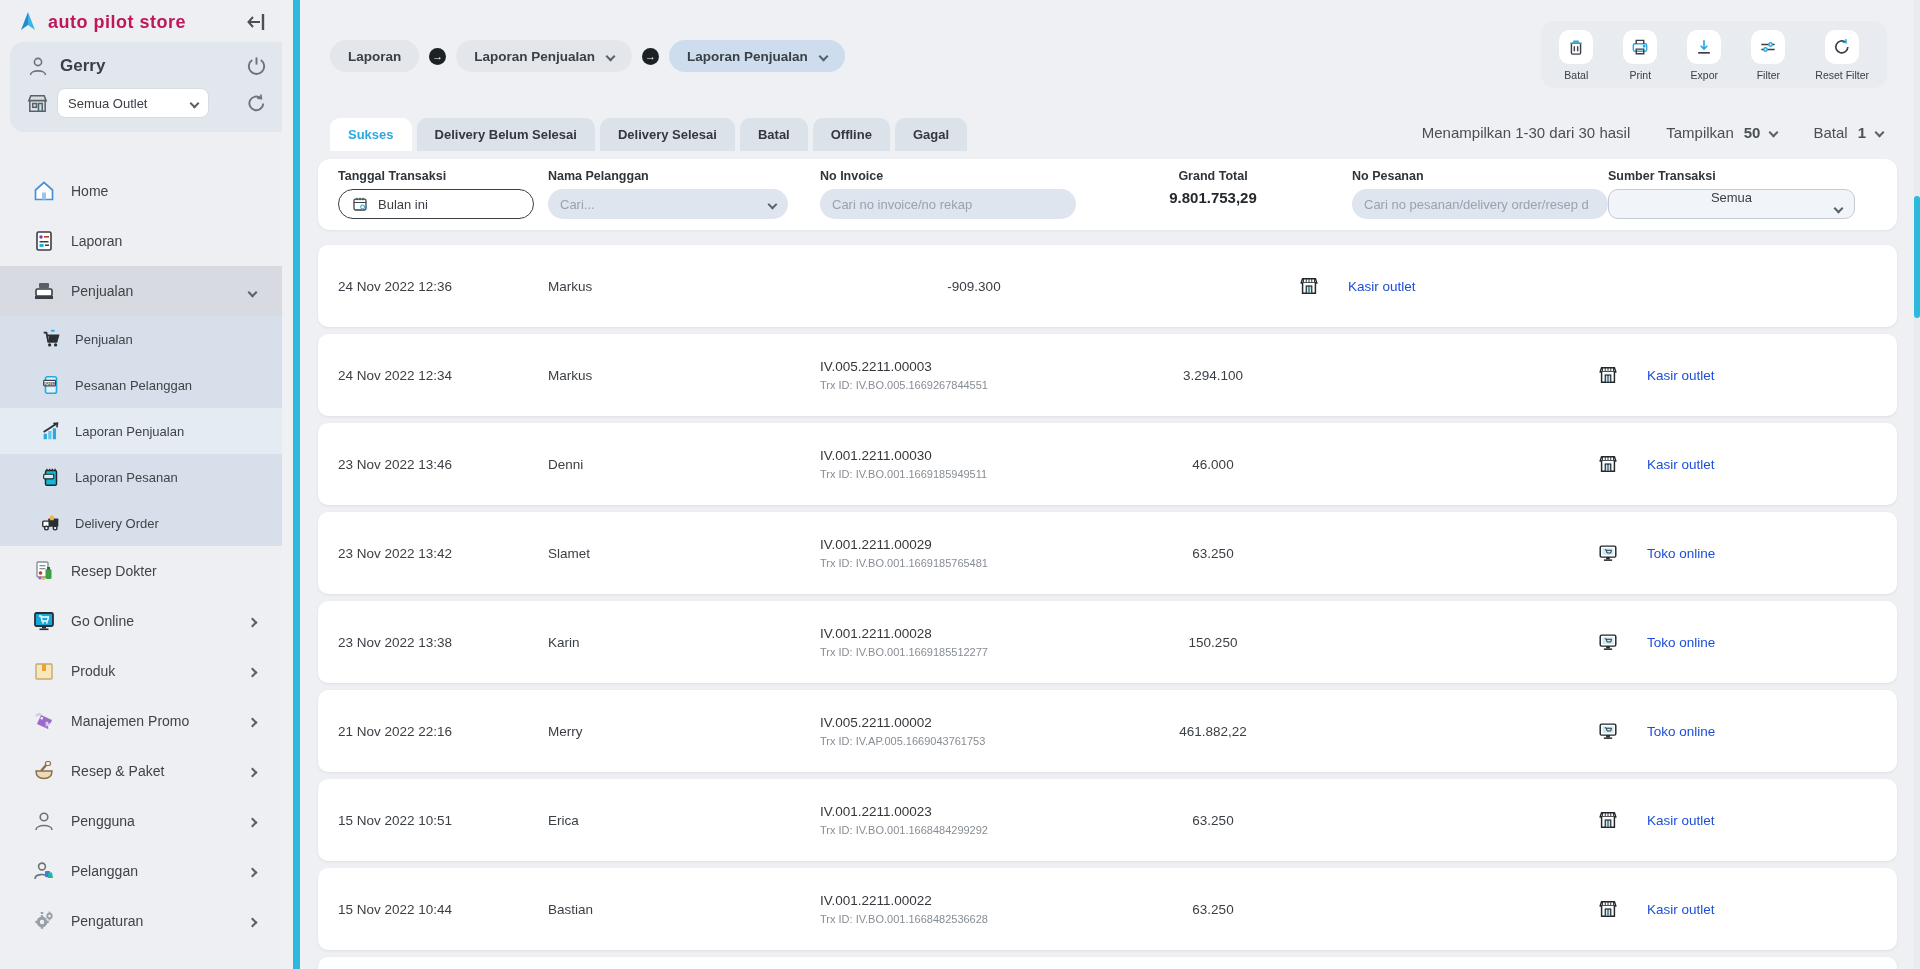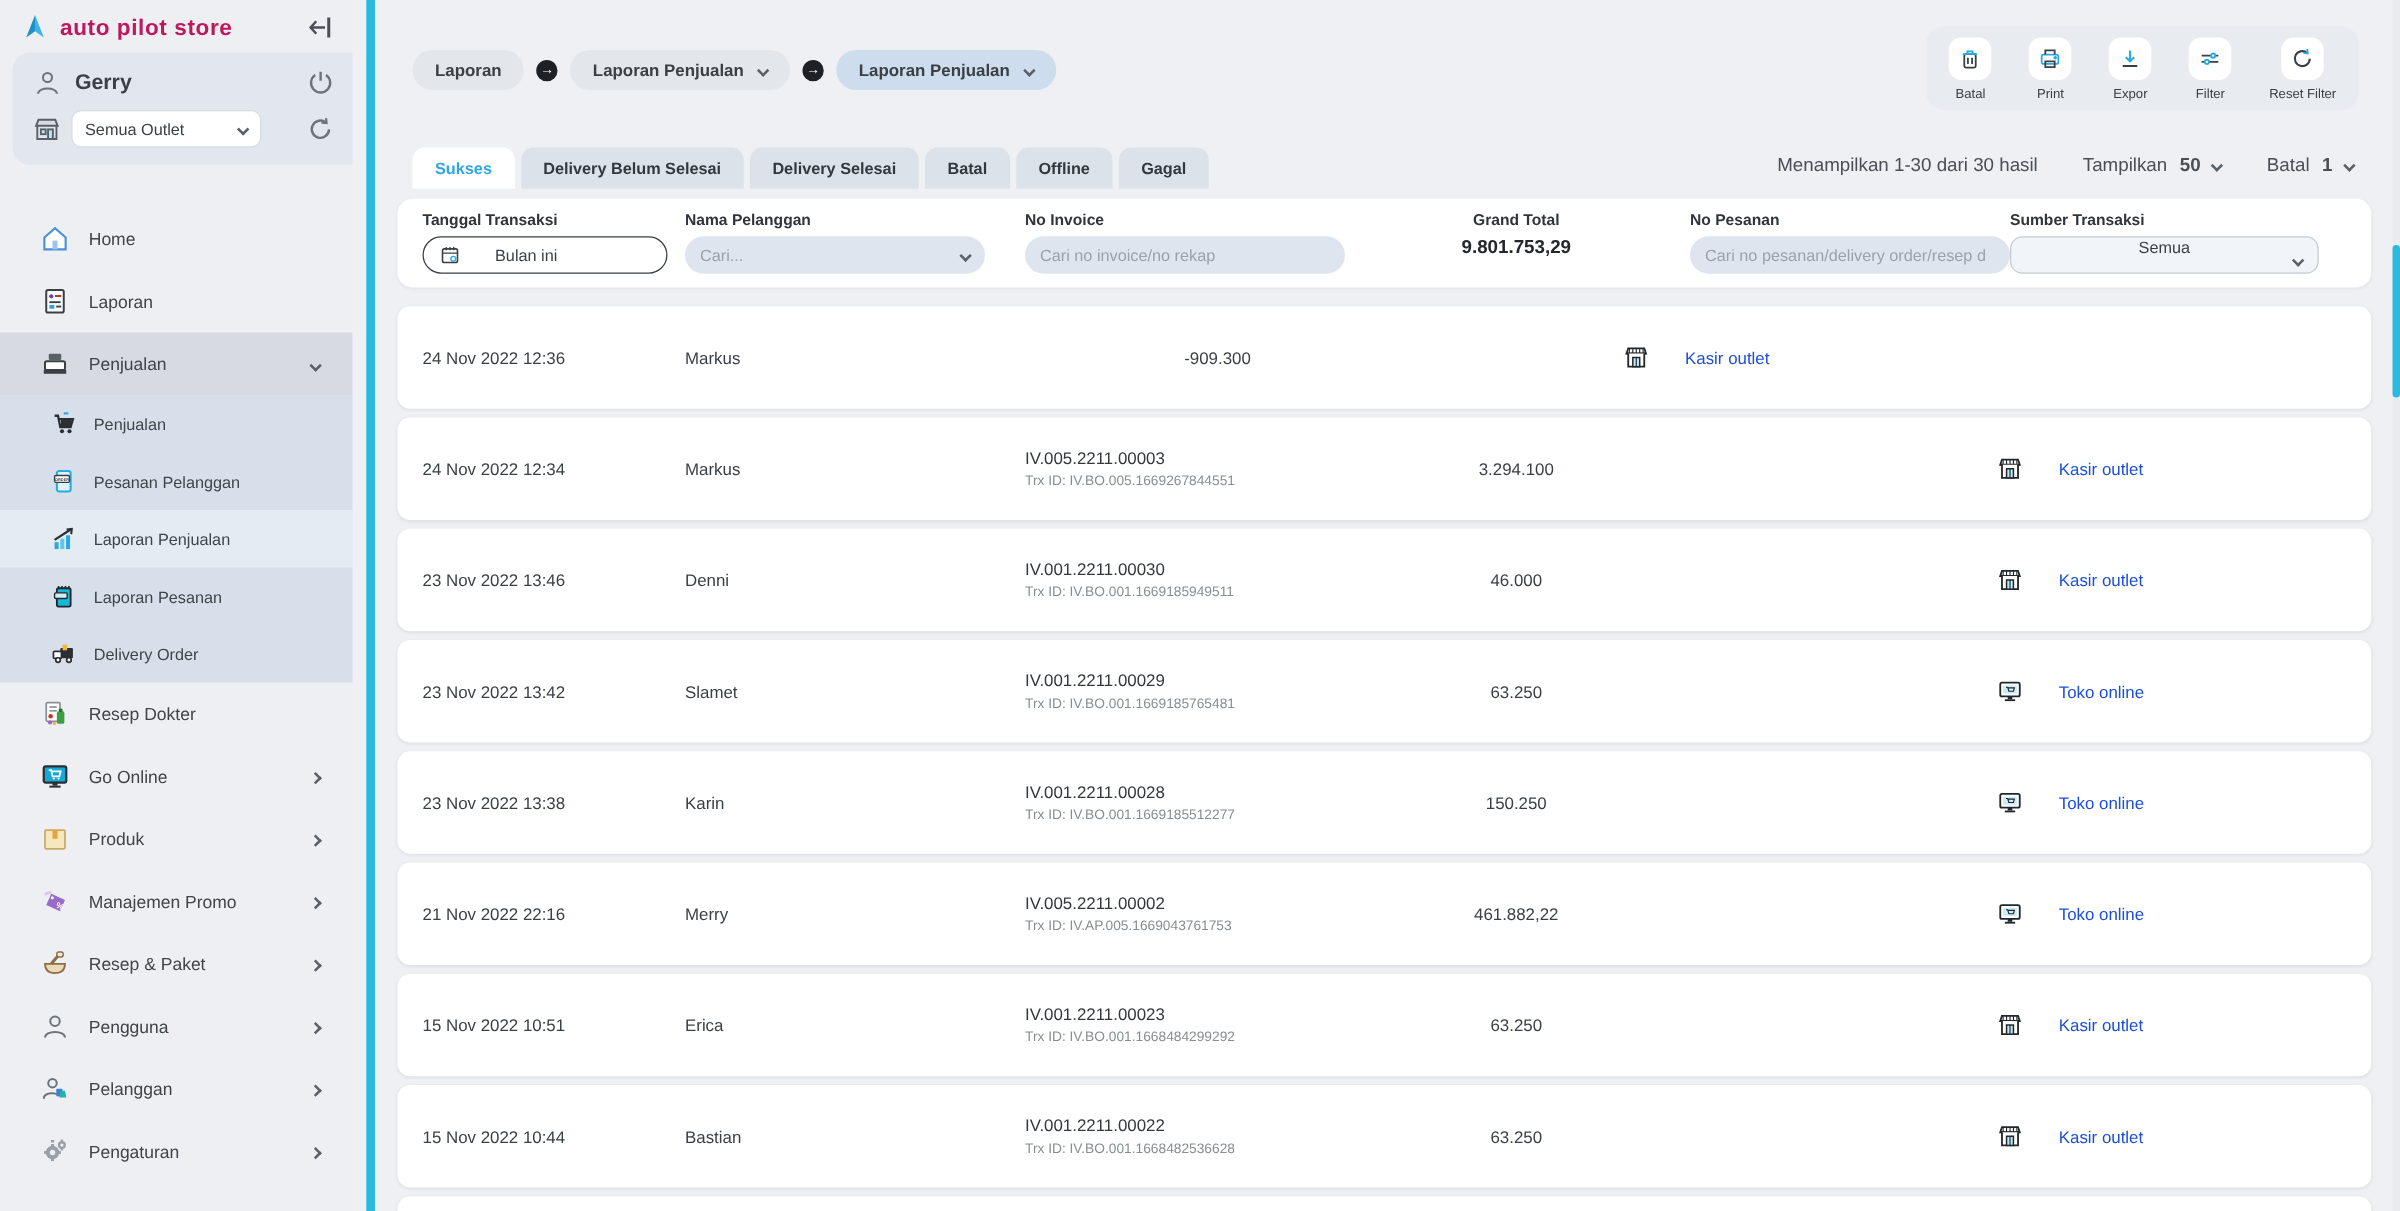--- a/index.html
+++ b/index.html
@@ -70,21 +70,21 @@
   .pag-page { margin-left:26px; }
 
   .filter-card { position:absolute; left:0; top:159px; width:1579px; height:71px; background:#fff;
       border-radius:12px; box-shadow:0 1px 3px rgba(0,0,0,.06);
       display:grid; grid-template-columns:210px 272px 308px 170px 1fr 280px; padding:10px 20px 0; }
   .f-label { font-size:12.5px; font-weight:bold; color:#2f353b; margin-bottom:6px; }
   .f-input { height:30px; border-radius:16px; display:flex; align-items:center; padding:0 12px; font-size:13px; }
   .f-input input { border:none; outline:none; background:transparent; font-size:13px; width:100%;
       font-family:"Liberation Sans", sans-serif; color:#3a3f45; }
   .f-input input::placeholder { color:#9aa2ad; }
-  .inp-date { background:#fff; border:1.6px solid #3a3f45; width:196px; gap:27px; }
+  .inp-date { background:#fff; border:1.6px solid #3a3f45; width:196px; gap:9px; }
   .inp-gray { background:#dfe5ef; }
   .inp-nama { width:240px; }
   .inp-invoice { width:256px; }
   .inp-pesanan { width:256px; margin-left:54px; }
   .inp-sumber { background:#f1f4f8; border:1px solid #c3cad3; border-radius:10px; width:247px;flex-direction:column; }
   .gt-col { text-align:center; }
   .gt-value { font-size:15px; font-weight:bold; color:#24282c; margin-top:3px; }
 
   .rows { position:absolute; left:0; top:245px; width:1579px; display:flex; flex-direction:column; gap:7px; }
   .row-card { background:#fff; border-radius:10px; box-shadow:0 1px 3px rgba(0,0,0,.07); height:82px;

